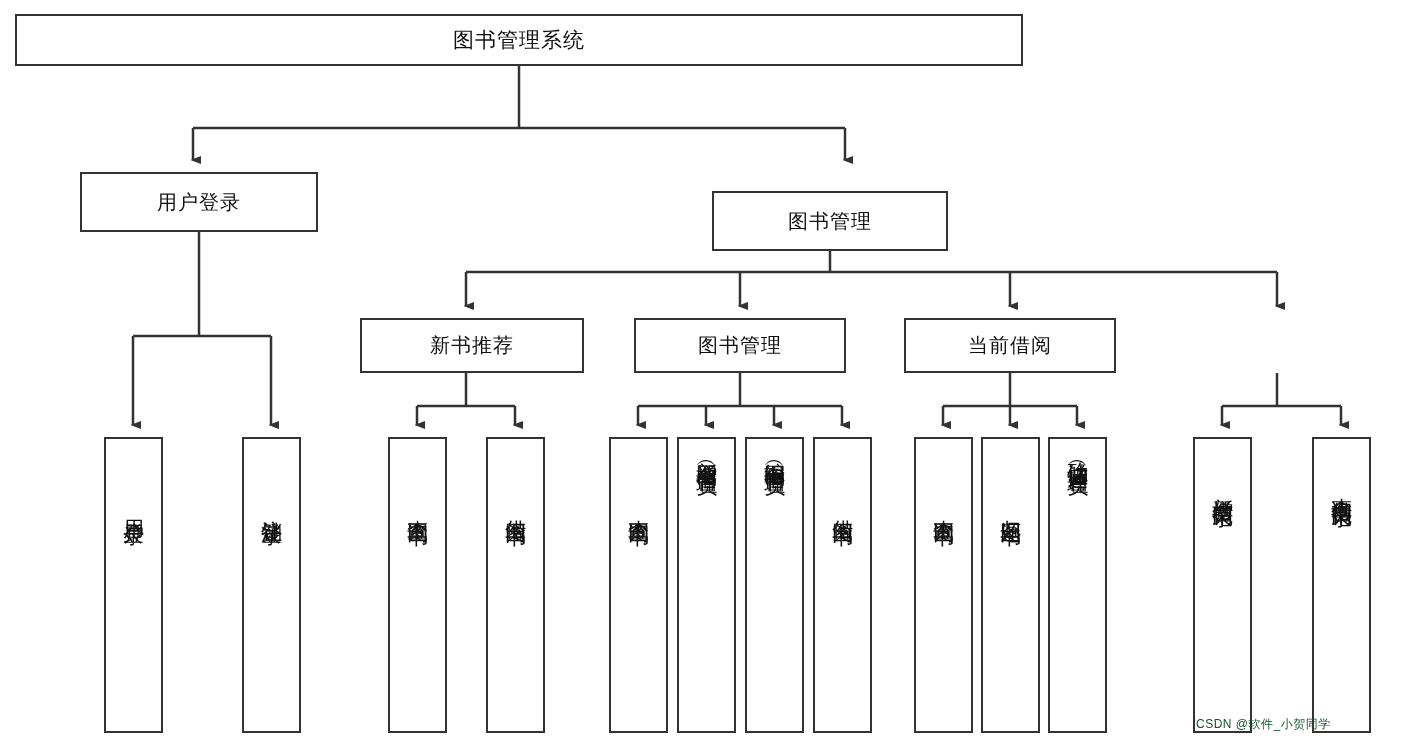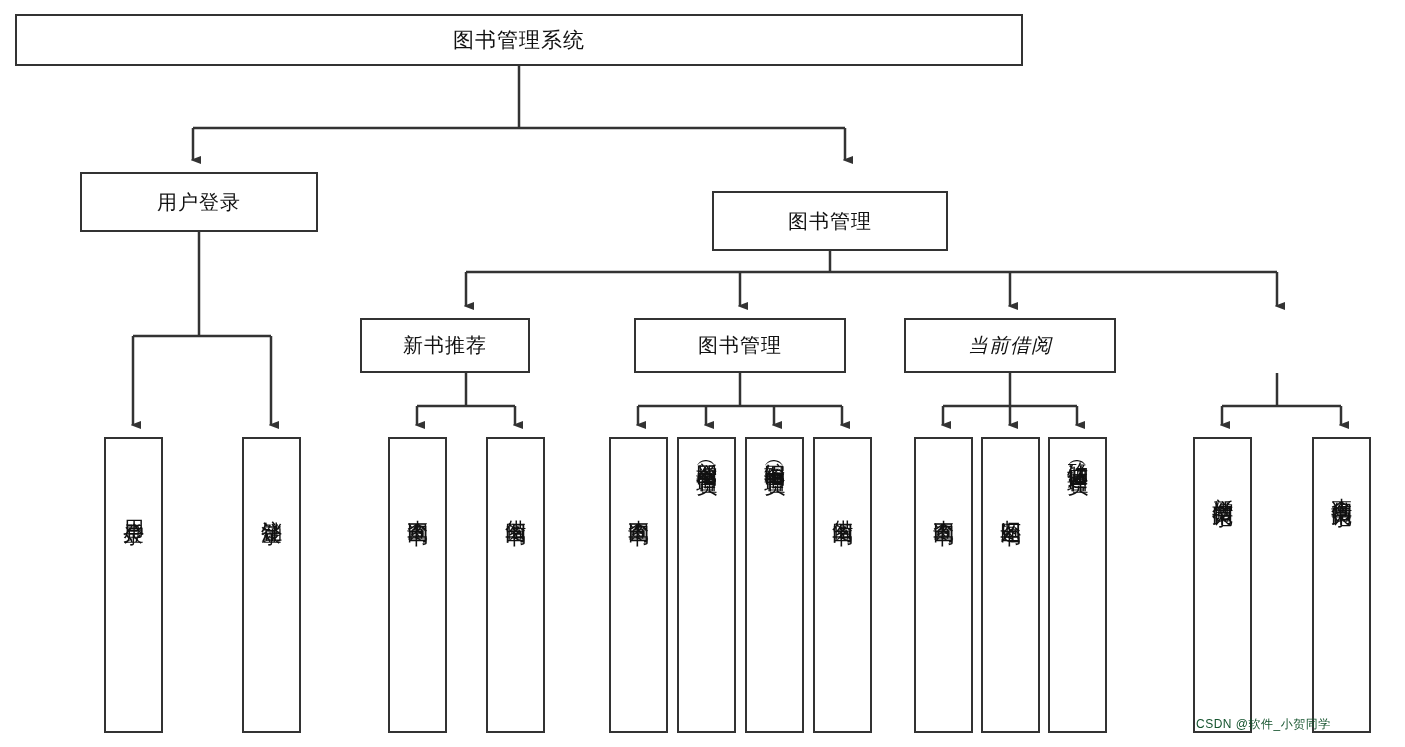--- a/index.html
+++ b/index.html
@@ -137,27 +137,27 @@
     <span>图书管理系统</span>
   </div>
 
   <div class="node l2" style="left:80px; top:172px; width:238px; height:60px;">
     <span>用户登录</span>
   </div>
   <div class="node l2" style="left:712px; top:172px; width:236px; height:60px;margin-top:19px;">
     <span>图书管理</span>
   </div>
 
-  <div class="node l3" style="left:360px; top:318px; width:170px; height:55px;">
+  <div class="node l3" style="left:360px; top:318px; width:224px; height:55px;">
     <span>新书推荐</span>
   </div>
   <div class="node l3" style="left:634px; top:318px; width:212px; height:55px;">
     <span>图书管理</span>
   </div>
-  <div class="node l3" style="left:904px; top:318px; width:212px; height:55px;font-style:italic;">
+  <div class="node l3" style="left:904px; top:318px; width:212px; height:55px;">
     <span>当前借阅</span>
   </div>
 
   <div class="node leaf" style="left:104px; top:437px; width:59px; height:296px;">
     <span class="vtext short">用户登录</span>
   </div>
   <div class="node leaf" style="left:242px; top:437px; width:59px; height:296px;">
     <span class="vtext short">注销登录</span>
   </div>
 

